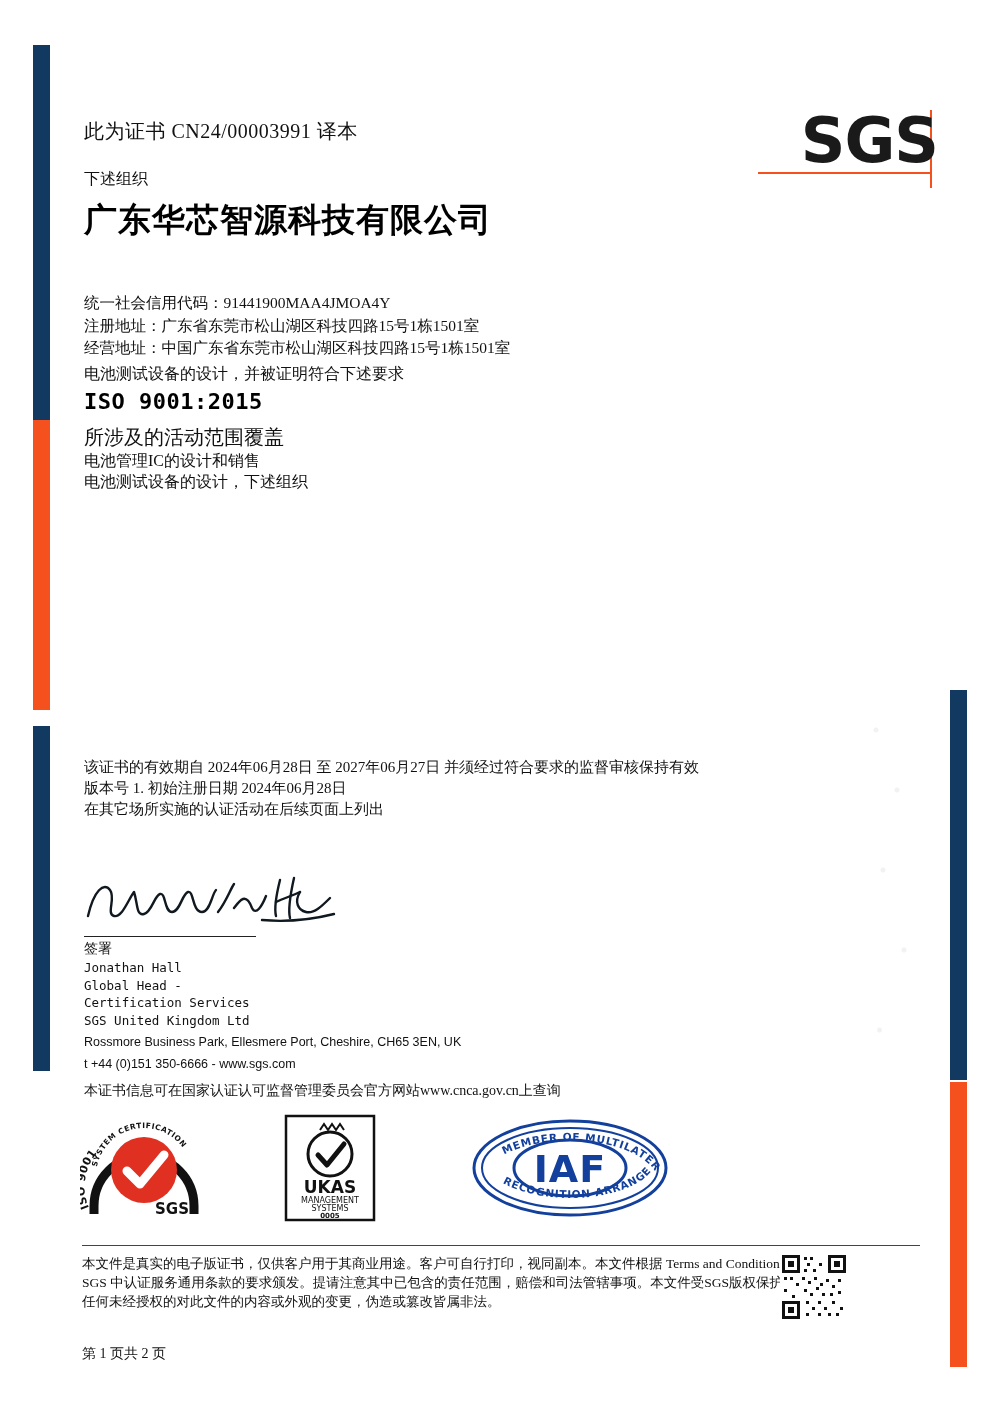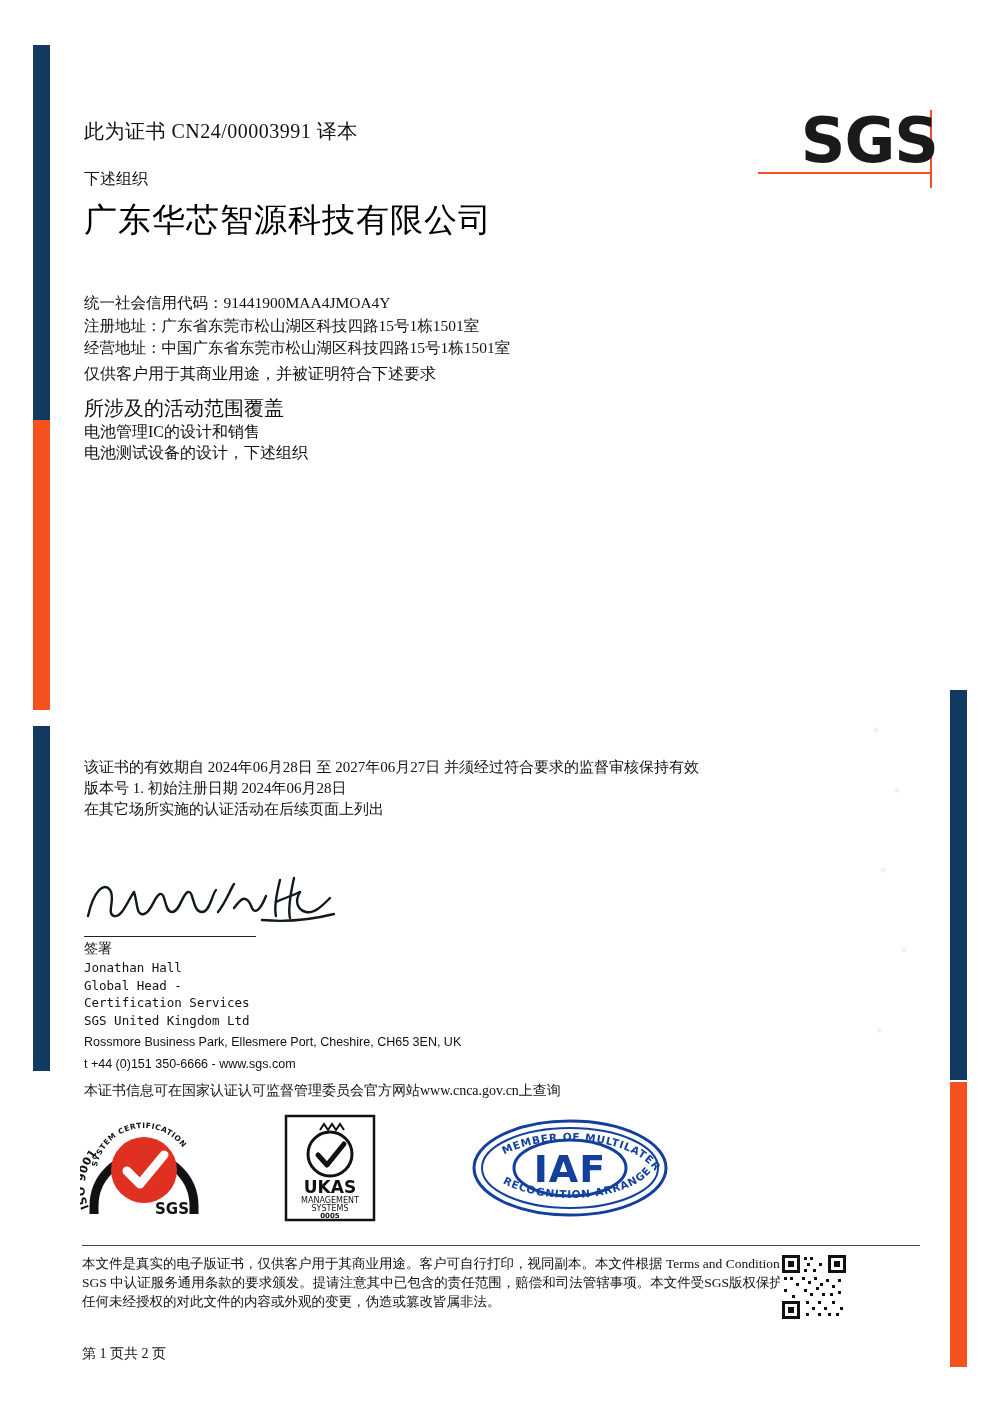--- a/index.html
+++ b/index.html
@@ -74,21 +74,21 @@
   }
   .org-label {
     font-family: "Liberation Serif", serif;
     font-size: 16px;
     color: #111;
     margin-bottom: 8px;
   }
   .org-name {
     font-family: "Liberation Serif", serif;
     font-size: 33px;
-    font-weight: normal;
+    font-weight: bold;
     color: #000;
     letter-spacing: 1px;
   }
 
   
   .sgs-logo {
     position: absolute;
     right: 62px;
     top: 110px;
     width: 180px;
@@ -317,21 +317,22 @@
   <div class="header">
     <div class="trans-line">此为证书 CN24/00003991 译本</div>
     <div class="org-label">下述组织</div>
     <div class="org-name">广东华芯智源科技有限公司</div>
   </div>
 
   <div class="body-block">
     <div class="meta-line">统一社会信用代码：91441900MAA4JMOA4Y</div>
     <div class="meta-line">注册地址：广东省东莞市松山湖区科技四路15号1栋1501室</div>
     <div class="meta-line">经营地址：中国广东省东莞市松山湖区科技四路15号1栋1501室</div>
-    <div class="cert-req">仅供客户用于其商业用途，并被证明符合下述要求</div>
+    <div class="cert-req">电池测试设备的设计，并被证明符合下述要求</div>
+    <div class="standard">ISO 9001:2015</div>
     <div class="scope-label">所涉及的活动范围覆盖</div>
     <div class="scope-line">电池管理IC的设计和销售</div>
     <div class="scope-line">电池测试设备的设计，下述组织</div>
   </div>
 
   <div class="validity">
     <div class="validity-line">该证书的有效期自  2024年06月28日  至  2027年06月27日  并须经过符合要求的监督审核保持有效</div>
     <div class="validity-line">版本号 1.  初始注册日期  2024年06月28日</div>
     <div class="validity-line">在其它场所实施的认证活动在后续页面上列出</div>
   </div>

